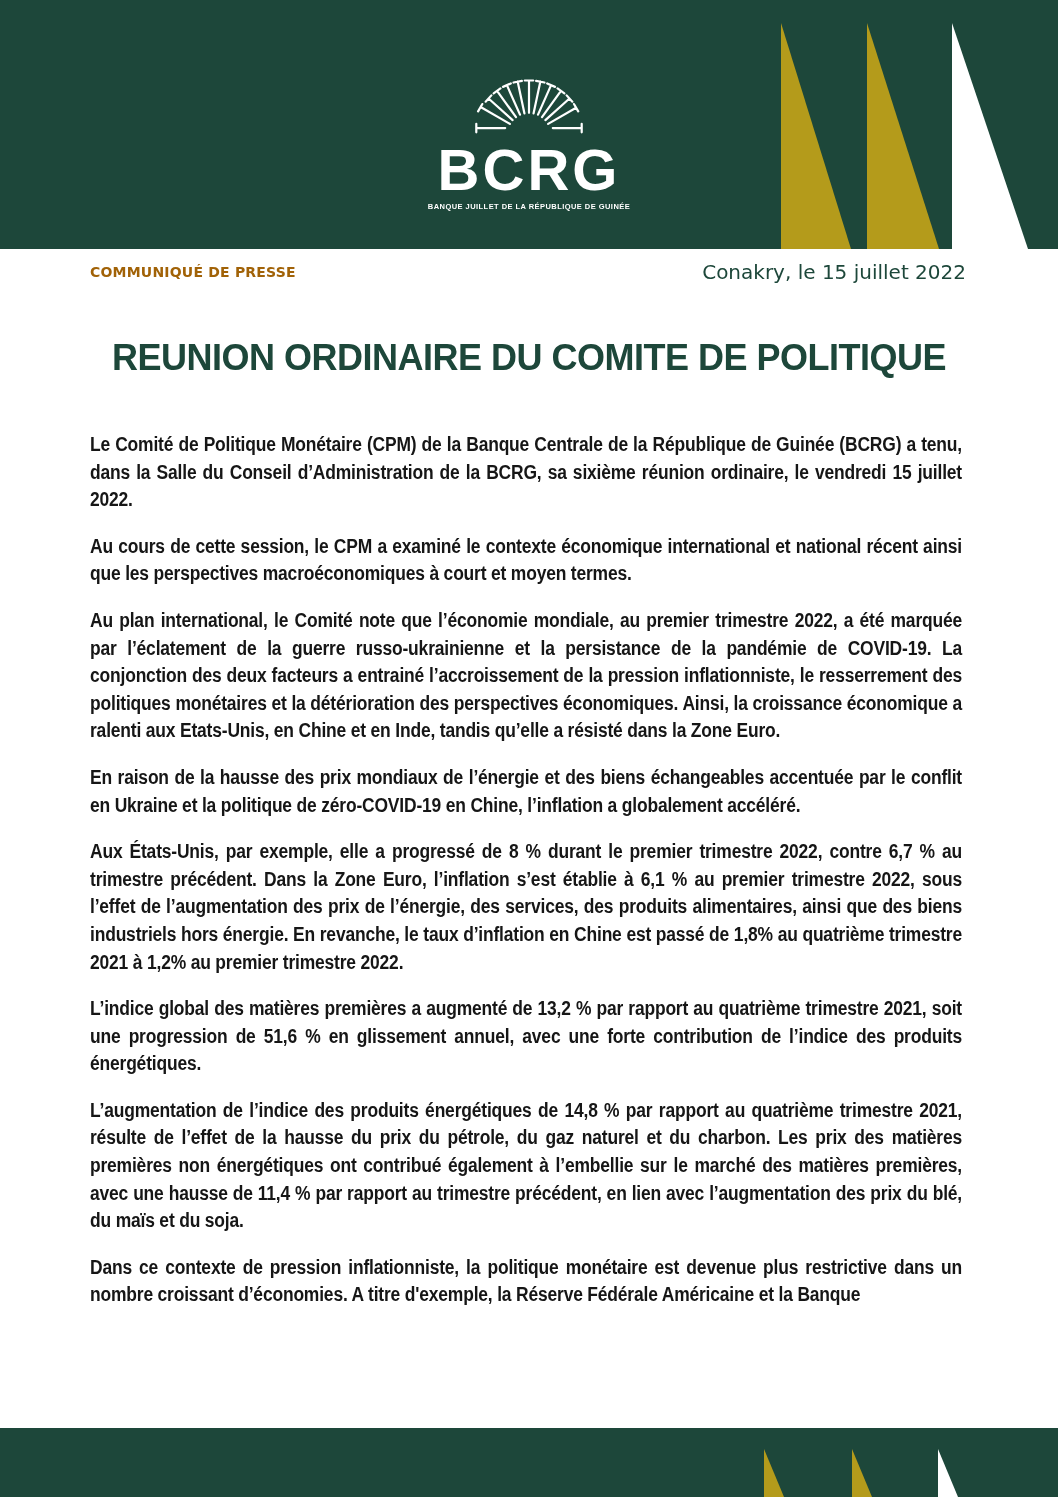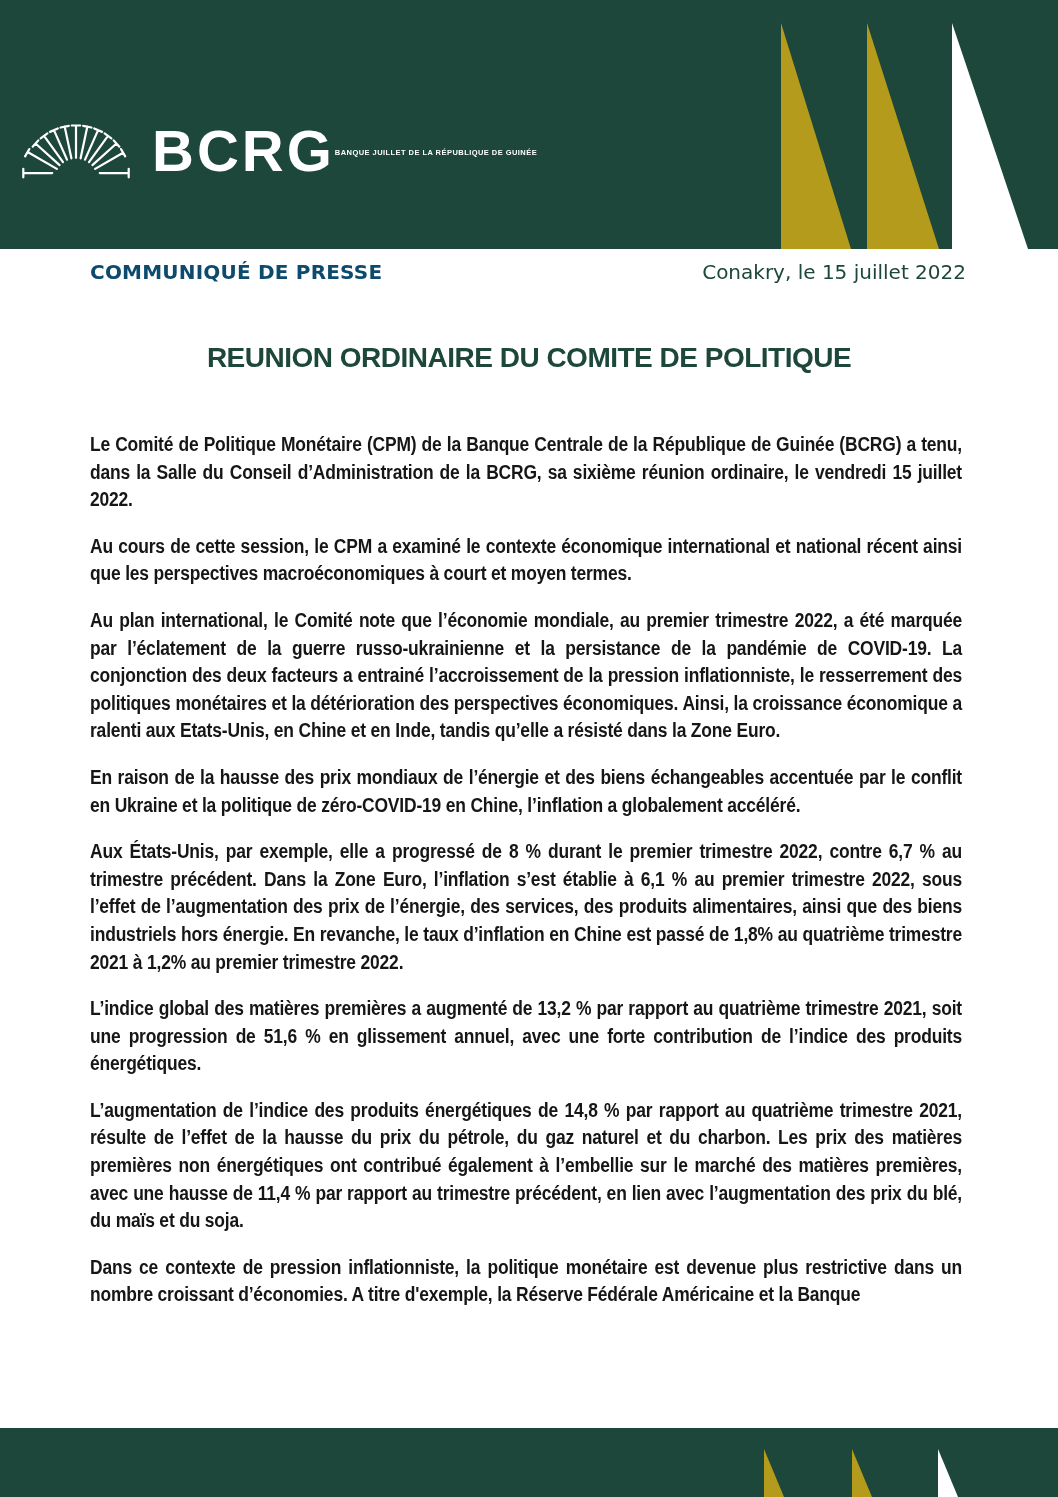--- a/index.html
+++ b/index.html
@@ -10,51 +10,51 @@
   }
 
   
   .top-band {
     position:absolute; top:0; left:0; width:1058px; height:249px;
     background:#1d473a;
   }
   .band-svg { position:absolute; top:0; left:0; width:100%; height:100%; display:block; }
   .logo {
     position:absolute; top:0; left:0; width:100%; height:100%;
-    display:flex; flex-direction:row; align-items:center; padding-top:52px;
+    display:flex; flex-direction:column; align-items:center; padding-top:72px;
   }
   .fan { width:152px; height:68px; display:block; }
   .logo-word {
     color:#ffffff; font-weight:bold; font-size:58px; line-height:58px;
     letter-spacing:3px; margin-top:1px; font-family:"Liberation Sans", sans-serif;
   }
   .logo-tagline {
     color:#ffffff; font-weight:bold; font-size:7.5px; letter-spacing:0.45px;
     margin-top:3px; white-space:nowrap; font-family:"Liberation Sans", sans-serif;
   }
 
   
   .meta-row {
     position:absolute; top:259px; left:90px; right:92px;
     display:flex; justify-content:space-between; align-items:flex-start;
   }
   .press-label {
-    color:#0c4a6e; font-family:"DejaVu Sans", sans-serif;
-    font-weight:bold; font-size:20px; line-height:26px; letter-spacing:0.2px;
+    color:#a16207; font-family:"DejaVu Sans", sans-serif;
+    font-weight:bold; font-size:14px; line-height:26px; letter-spacing:0.2px;
   }
   .dateline {
     color:#1d473a; font-family:"DejaVu Sans", sans-serif;
     font-size:20px; line-height:22px; padding-top:2px;
   }
 
   
   .doc-title {
     position:absolute; top:341px; left:0; width:1058px;
     text-align:center; color:#1d473a; font-weight:bold;
-    font-size:28px; line-height:33px; letter-spacing:-0.5px;
+    font-size:36px; line-height:33px; letter-spacing:-0.5px;
   }
   .doc-title span { display:block; }
 
   
   .body {
     position:absolute; top:431px; left:90px; width:1000px;
     transform:scaleX(0.872); transform-origin:0 0;
     color:#161616;
   }
   .para {

